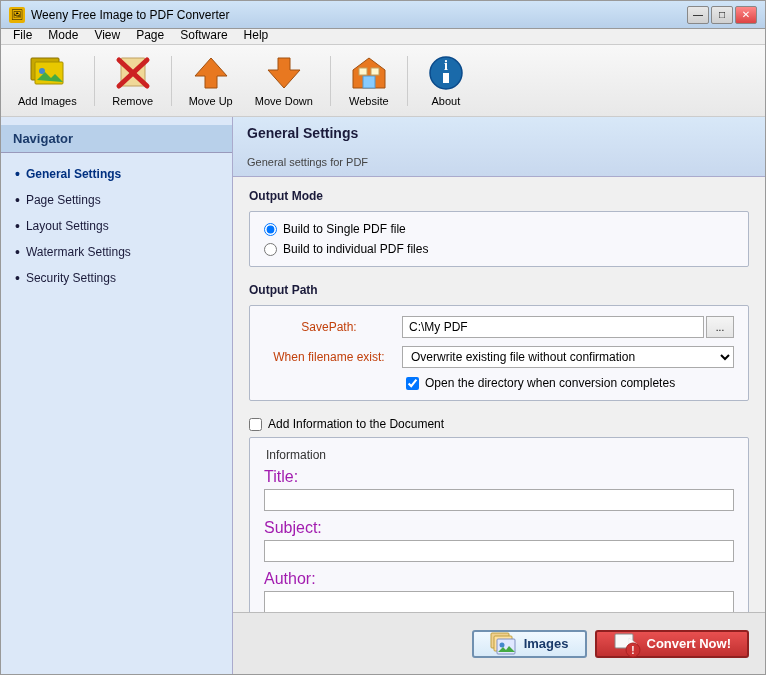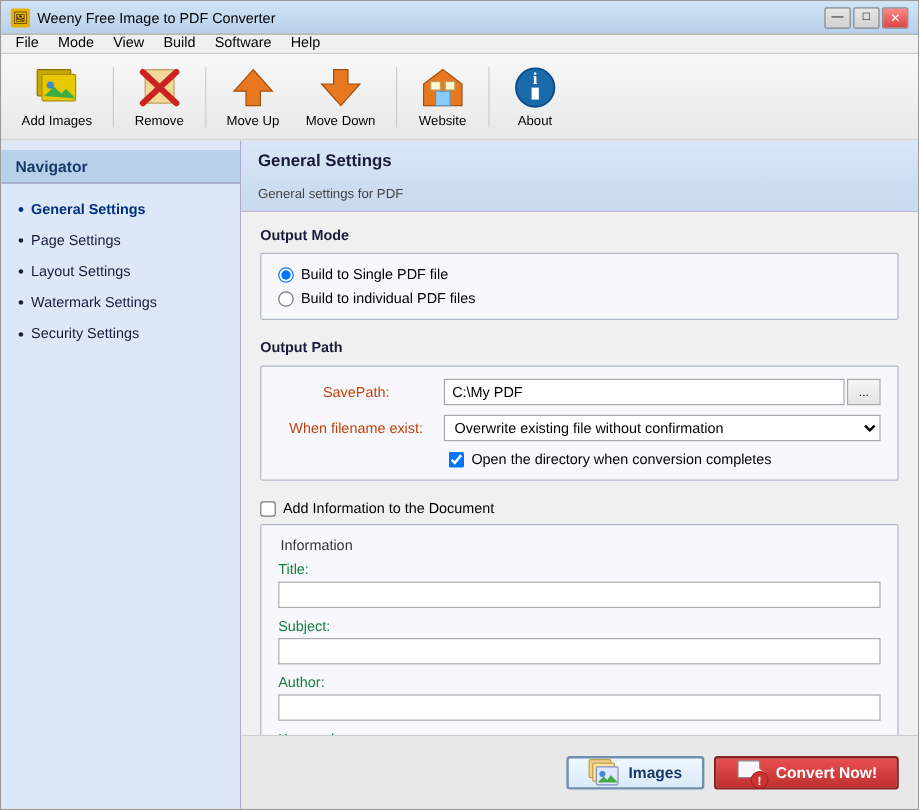--- a/index.html
+++ b/index.html
@@ -116,21 +116,21 @@
       height: 50px;
       background: #ccc;
       margin: 0 4px;
     }
     .content-area {
       display: flex;
       flex: 1;
       overflow: hidden;
     }
     .sidebar {
-      width: 200px;
+      width: 232px;
       background: #dce8f8;
       border-right: 1px solid #aac;
       padding: 8px 0;
       display: flex;
       flex-direction: column;
     }
     .sidebar-title {
       font-size: 13px;
       font-weight: bold;
       color: #1a3a6a;
@@ -267,22 +267,22 @@
       border: 1px solid #aaa;
       background: white;
       padding: 2px 6px;
       font-size: 12px;
       margin-top: 3px;
     }
     .field-group {
       margin-bottom: 8px;
     }
     .field-label {
-      font-size: 12px;
-      color: #15803d;
+      font-size: 16px;
+      color: #a21caf;
       display: block;
     }
     .add-info-row {
       display: flex;
       align-items: center;
       gap: 6px;
       margin-bottom: 6px;
     }
     .info-section-label {
       font-size: 12px;
@@ -347,21 +347,21 @@
       <div class="titlebar-btn">—</div>
       <div class="titlebar-btn">□</div>
       <div class="titlebar-btn close">✕</div>
     </div>
   </div>
 
   <div class="menubar">
     <div class="menu-item">File</div>
     <div class="menu-item">Mode</div>
     <div class="menu-item">View</div>
-    <div class="menu-item">Build</div>
+    <div class="menu-item">Page</div>
     <div class="menu-item">Software</div>
     <div class="menu-item">Help</div>
   </div>
 
   <div class="toolbar">
     <div class="toolbar-btn">
       <div class="toolbar-btn-icon">
         <svg width="40" height="38" viewBox="0 0 40 38">
           <rect x="4" y="4" width="28" height="22" rx="1" fill="#c8a800" stroke="#8a7000" stroke-width="1"></rect>
           <rect x="8" y="8" width="28" height="22" rx="1" fill="#e8c800" stroke="#a89000" stroke-width="1"></rect>

